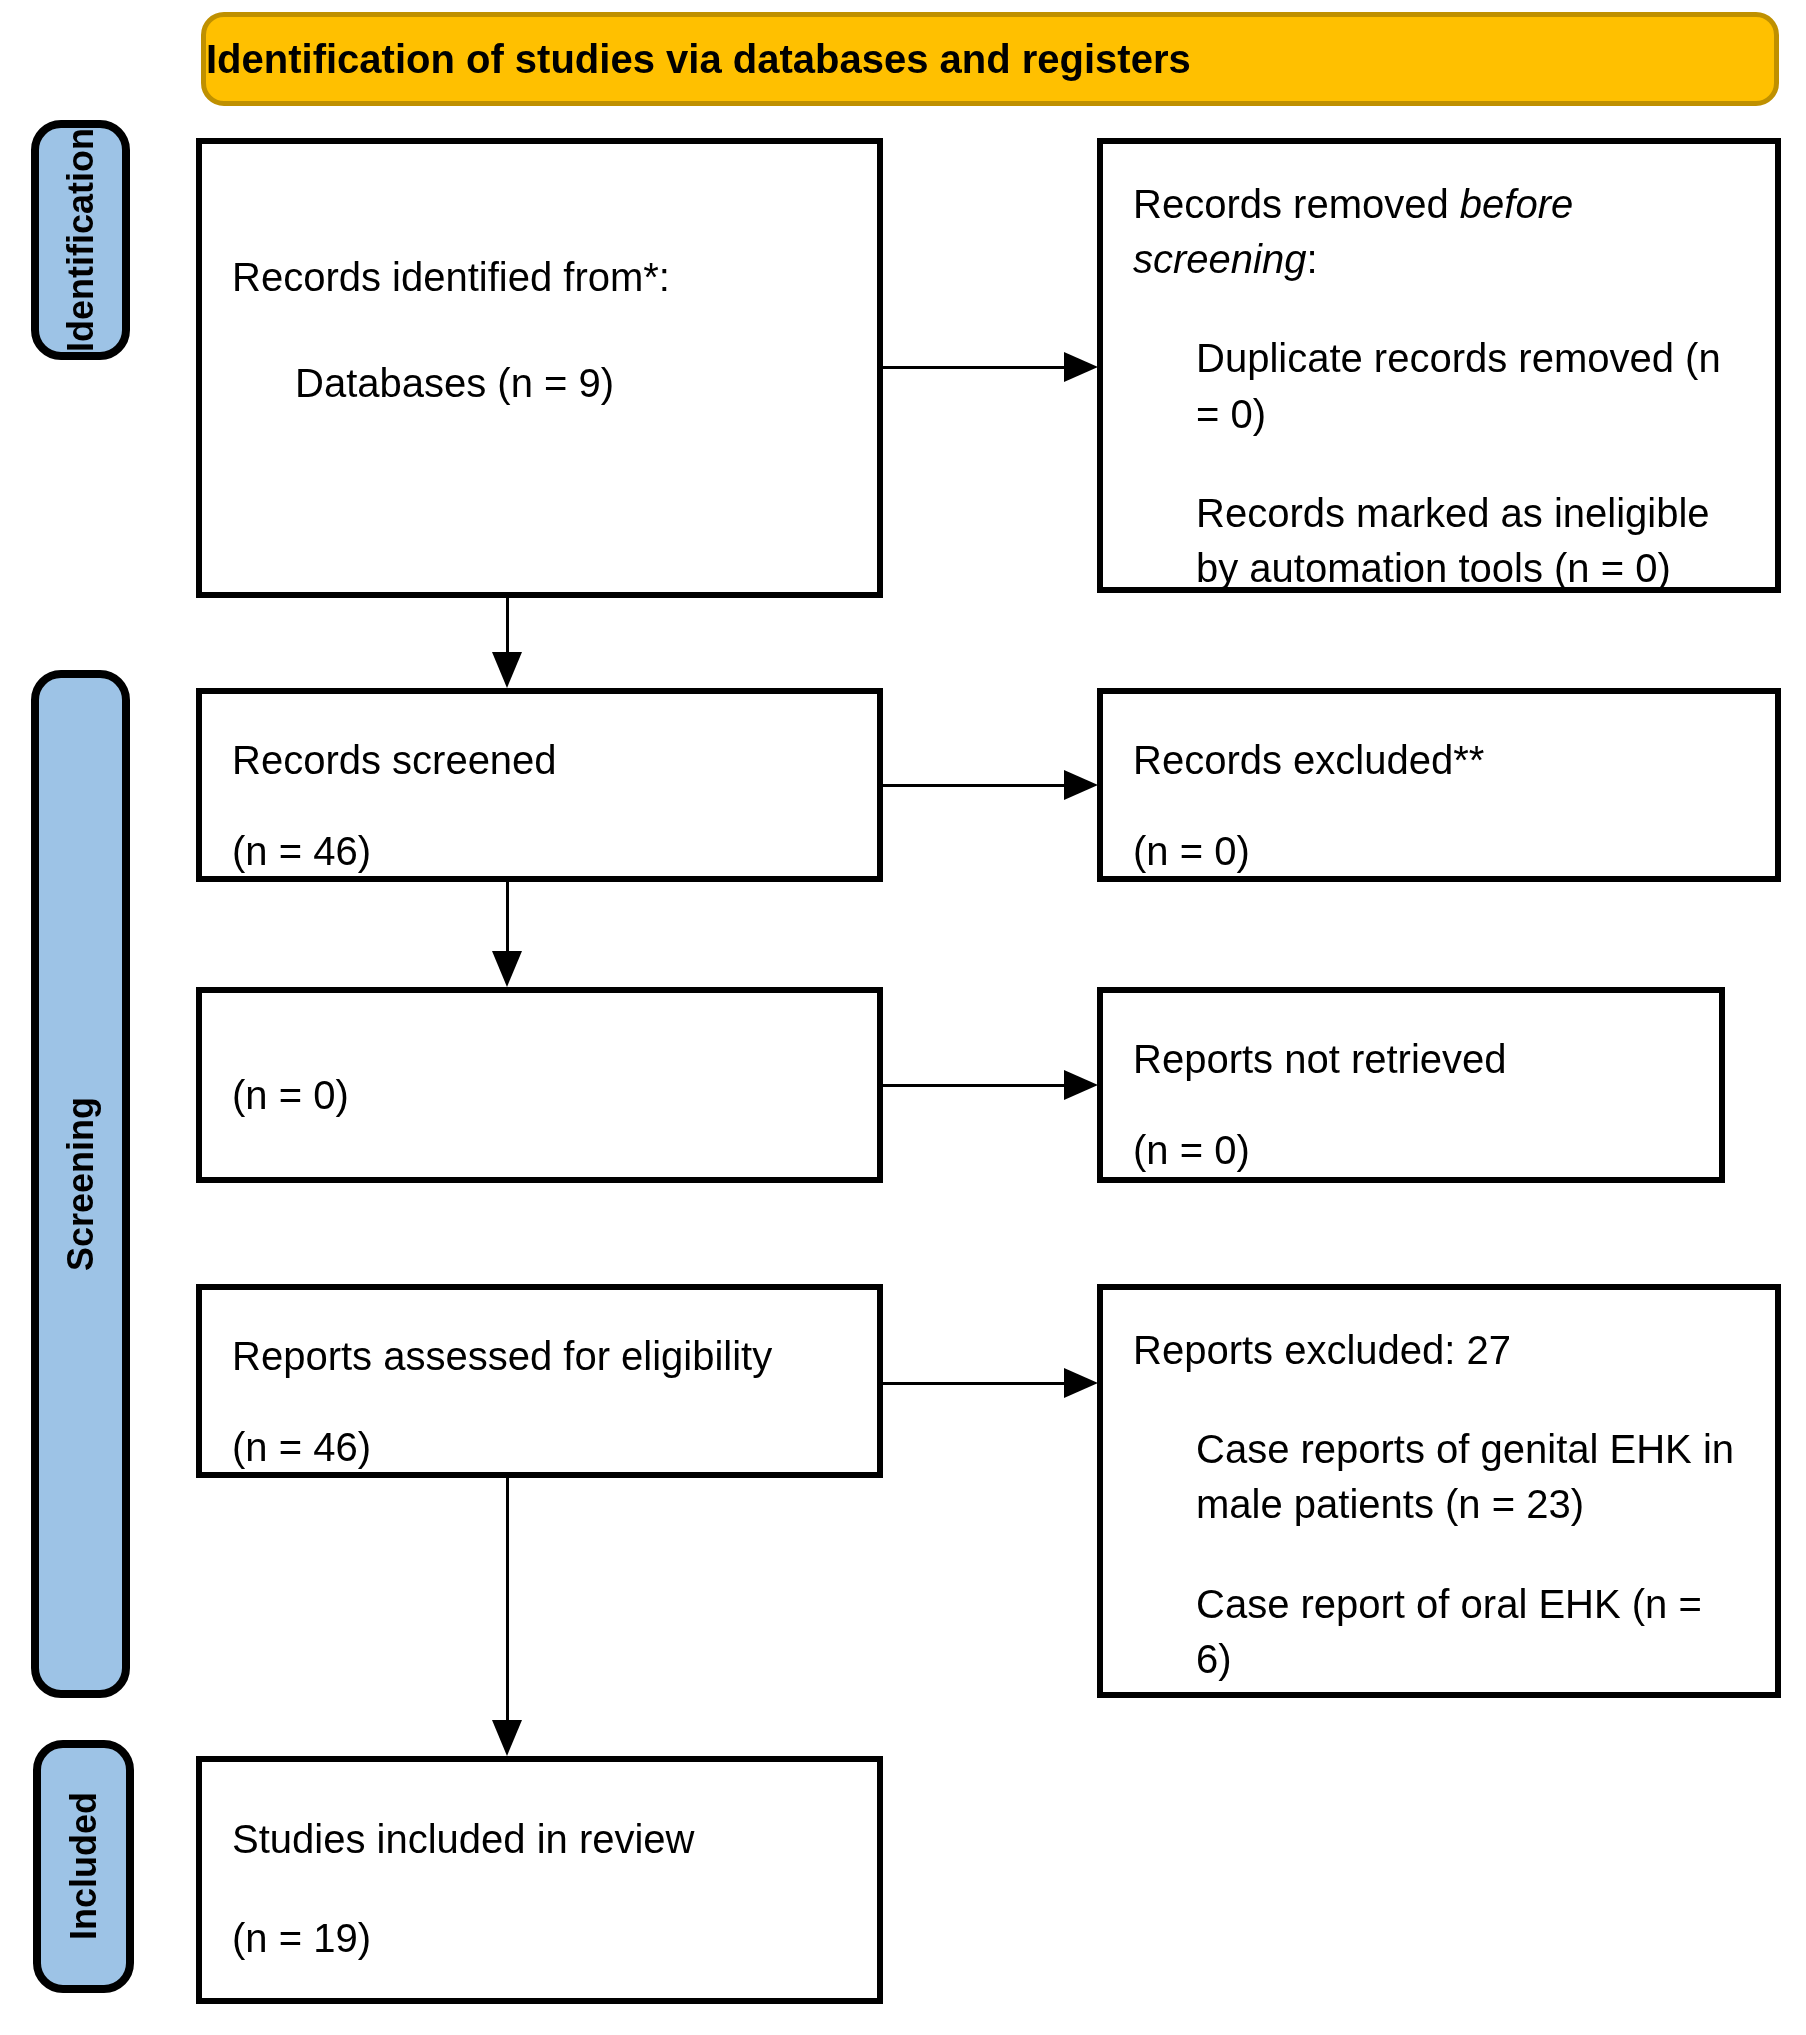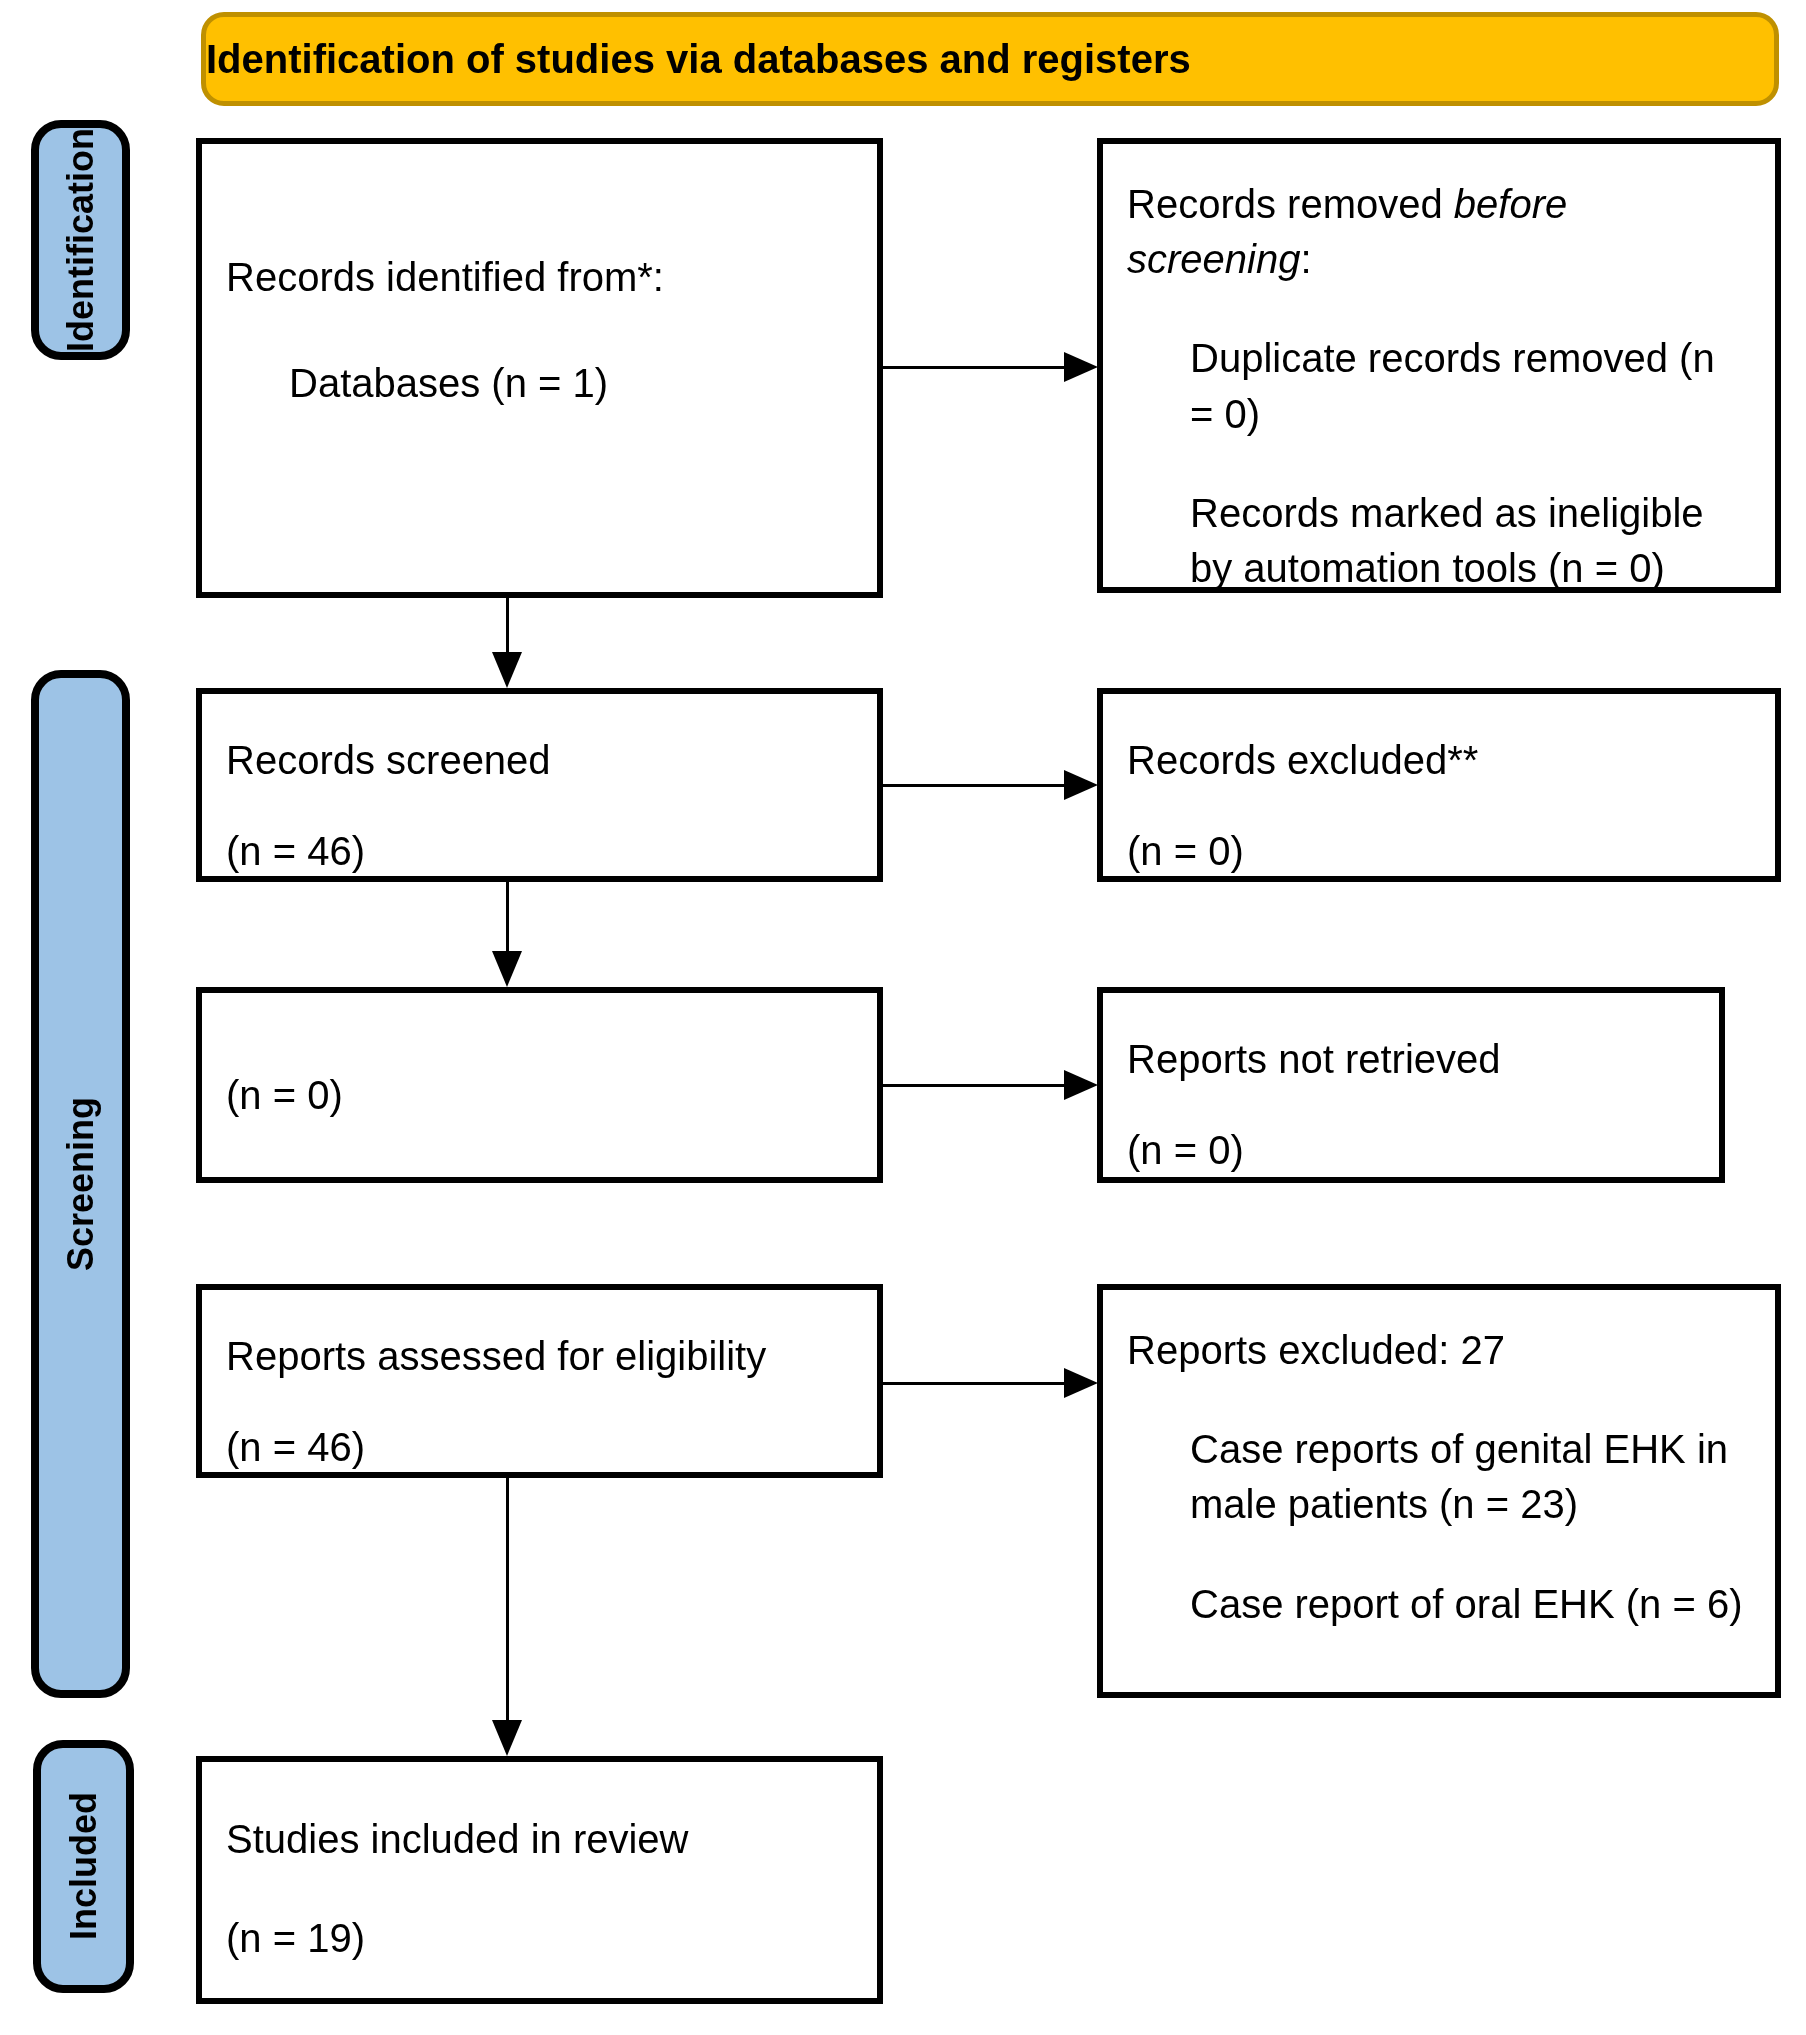--- a/index.html
+++ b/index.html
@@ -42,21 +42,21 @@
   .stage-identification { left: 31px;  top: 120px;  width: 99px; height: 240px; }
   .stage-screening      { left: 31px;  top: 670px; width: 99px; height: 1028px; }
   .stage-included       { left: 33px;  top: 1740px; width: 101px; height: 253px; }
 
   
   .wbox {
     background: #ffffff;
     border: 6px solid #000000;
     font-size: 40px;
     line-height: 1.38;
-    padding: 39px 30px 11px 24px;
+    padding: 39px 30px 11px 30px;
   }
   .wbox p { margin: 0; }
   .wbox .gap  { margin-top: 36px; }
   .wbox .item { margin-left: 63px; margin-top: 44px; }
   .pad-lg { padding-top: 106px; }
   .pad-lg .gap, .pad-lg .item { margin-top: 51px; }
   .pad-md { padding-top: 50px; }
   .pad-md .gap { margin-top: 44px; }
   .pad-sm { padding-top: 33px; }
 
@@ -99,21 +99,21 @@
 </div>
 <div class="abs stage stage-screening">
   <span>Screening</span>
 </div>
 <div class="abs stage stage-included">
   <span>Included</span>
 </div>
 
 <div class="abs wbox box-l1 pad-lg">
   <p>Records identified from*:</p>
-  <p class="item">Databases (n = 1)</p>
+  <p class="item">Databases (n = 9)</p>
 </div>
 
 <div class="abs wbox box-r1 pad-sm">
   <p><span>Records removed </span><em>before screening</em><span>:</span></p>
   <p class="item">Duplicate records removed (n = 0)</p>
   <p class="item">Records marked as ineligible by automation tools (n = 0)</p>
 </div>
 
 <div class="abs wbox box-l2">
   <p>Records screened</p>

